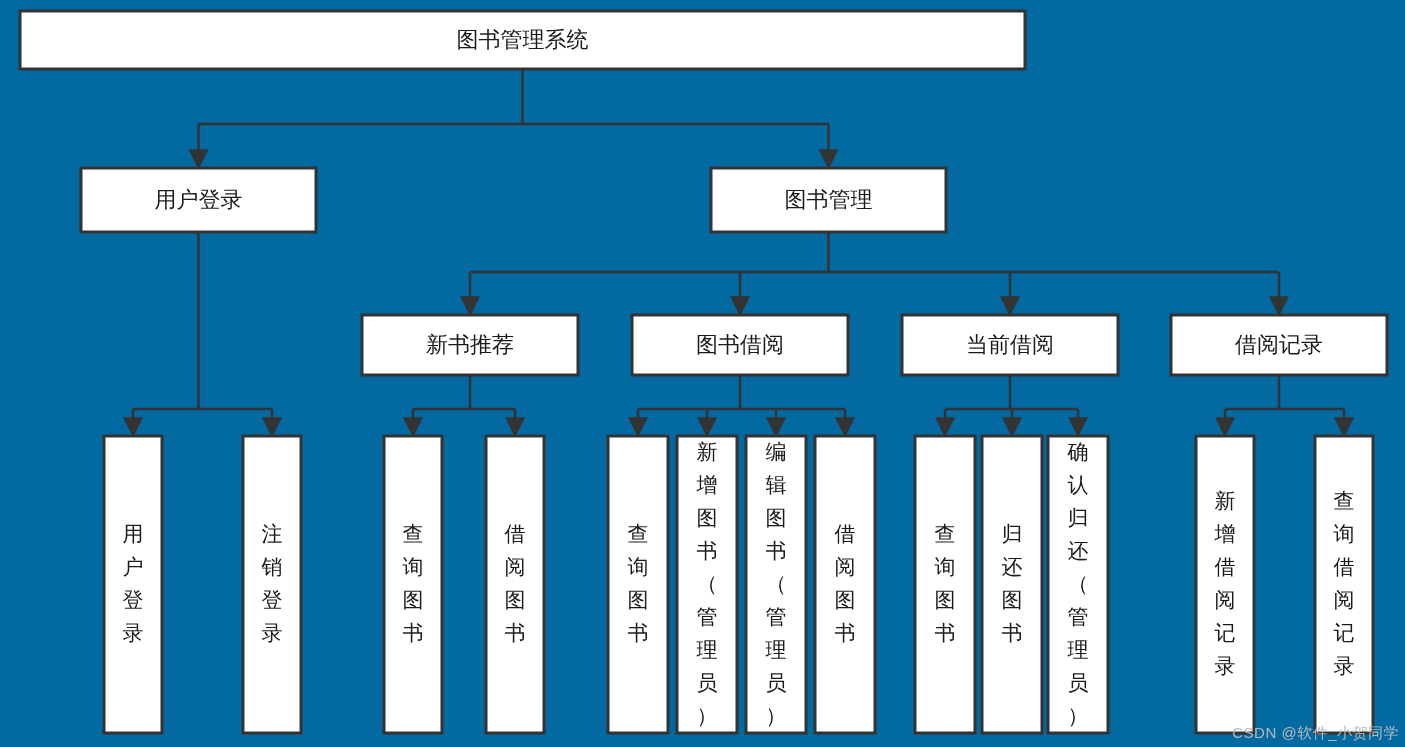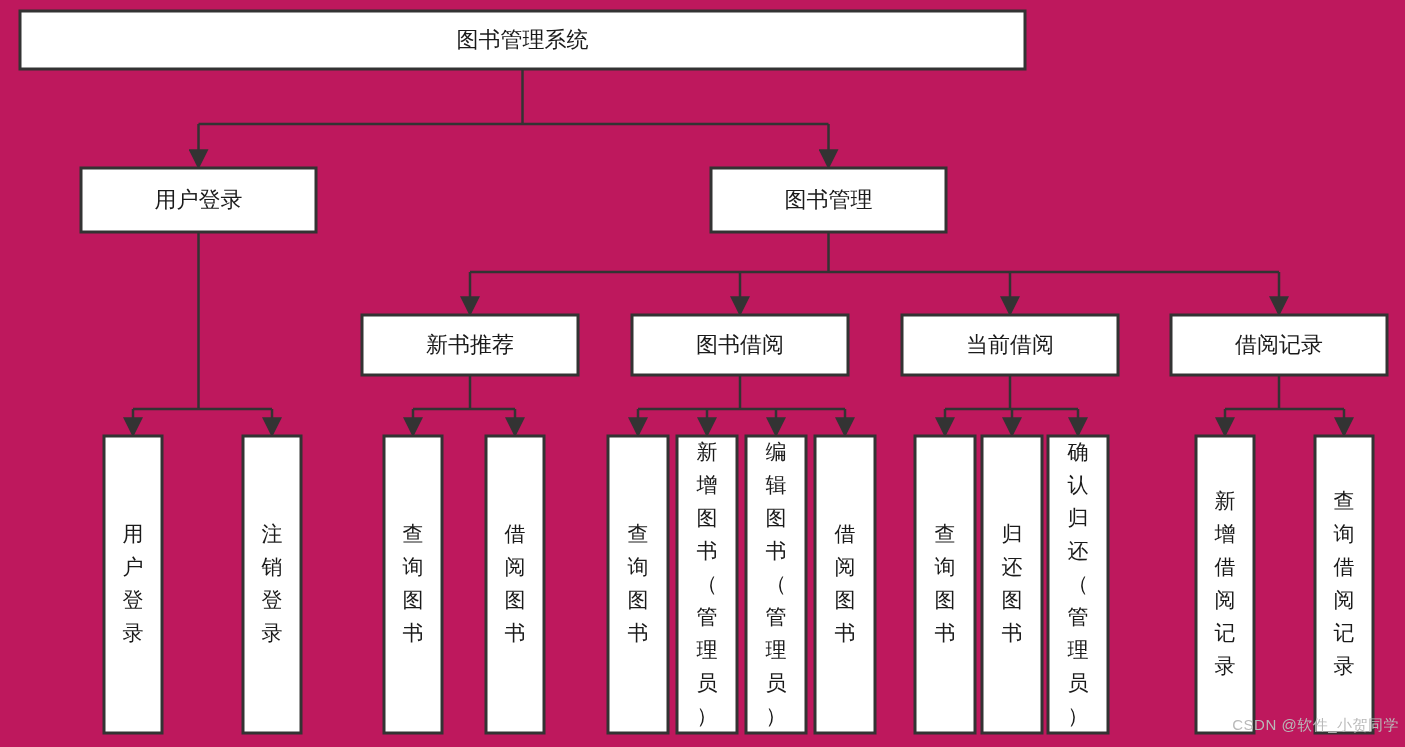--- a/index.html
+++ b/index.html
@@ -1,26 +1,26 @@
 <!DOCTYPE html>
 <html><head>
 <meta charset="utf-8">
 <style>
   html,body{margin:0;padding:0;background:#ffffff;}
   body{width:1405px;height:747px;overflow:hidden;
        font-family:"Liberation Sans","DejaVu Sans",sans-serif;}
-  #diagram-root{position:relative;width:1405px;height:747px;background:#be185d;}
+  #diagram-root{position:relative;width:1405px;height:747px;background:#0369a1;}
   svg#tree{position:absolute;left:0;top:0;width:1405px;height:747px;}
   .node-box{fill:#ffffff;stroke:#333333;stroke-width:3;}
   .node-label{font-family:"Liberation Sans","DejaVu Sans",sans-serif;
               fill:#1a1a1a;text-anchor:middle;dominant-baseline:middle;}
   .h-label{font-size:22px;}
   .v-label{font-size:21px;}
   .link{stroke:#333333;stroke-width:2.5;fill:none;}
-  .watermark{position:absolute;right:6px;bottom:12px;
+  .watermark{position:absolute;right:6px;bottom:4px;
              font-size:15px;color:#b9b9b9;
              font-family:"Liberation Sans","DejaVu Sans",sans-serif;
              white-space:nowrap;letter-spacing:.5px;}
 </style>
 </head>
 <body>
 
 <div id="diagram-root">
   <svg id="tree" viewBox="0 0 1405 747">
     <defs>

